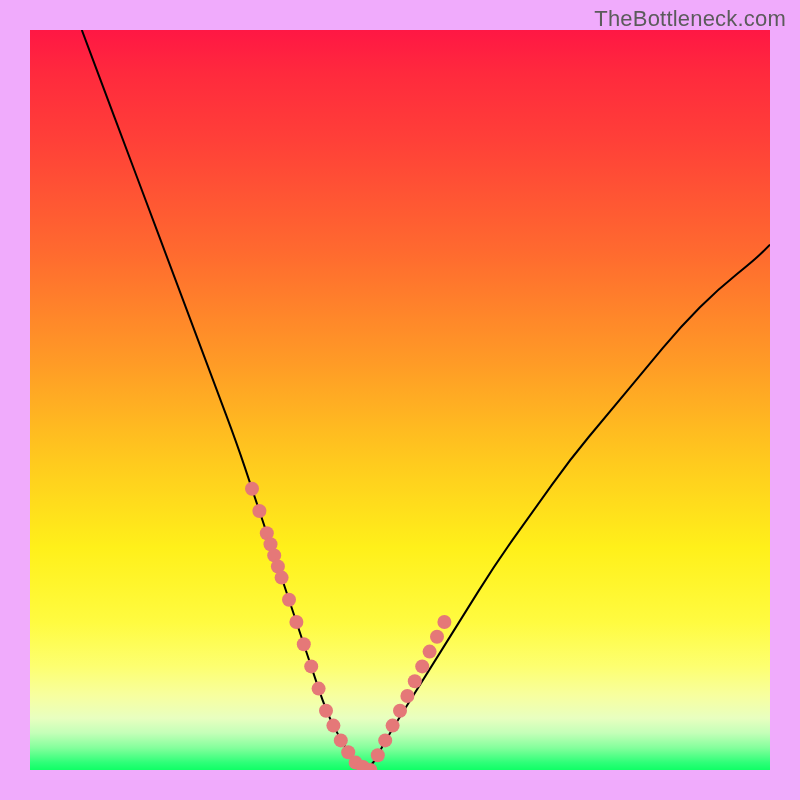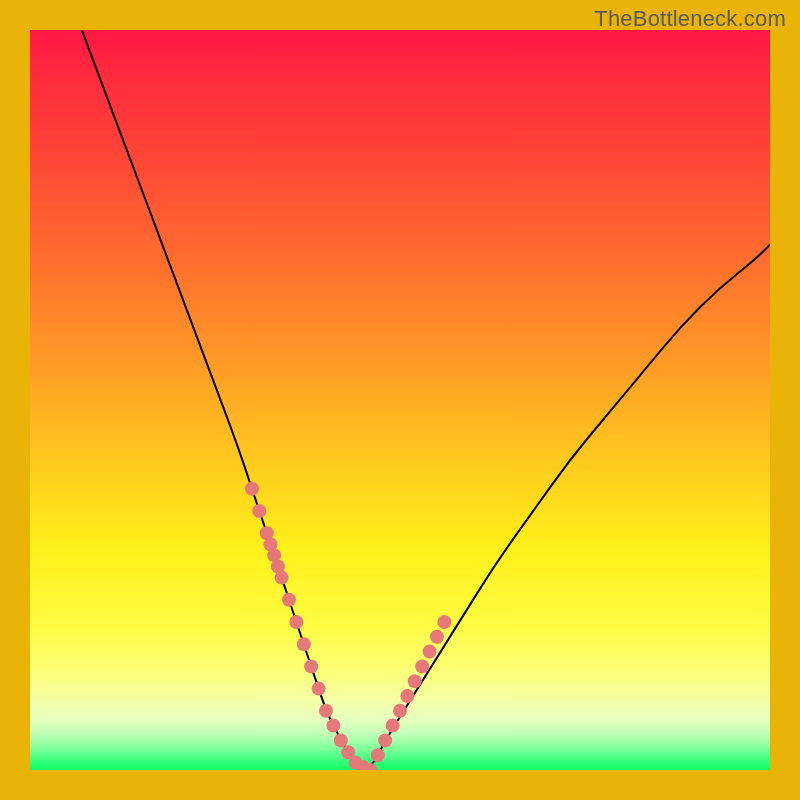--- a/index.html
+++ b/index.html
@@ -1,21 +1,21 @@
 <!DOCTYPE html>
 <html><head>
 <meta charset="utf-8">
 <style>
   * { margin: 0; padding: 0; box-sizing: border-box; }
   html, body { width: 800px; height: 800px; overflow: hidden; background: #000; }
   .frame {
     position: relative;
     width: 800px;
     height: 800px;
-    background: #eab308;
+    background: #f0abfc;
   }
   .watermark {
     position: absolute;
     top: 6px;
     right: 14px;
     font-family: Arial, Helvetica, sans-serif;
     font-size: 22px;
     font-weight: 500;
     color: #5b5b5b;
     letter-spacing: 0.2px;

